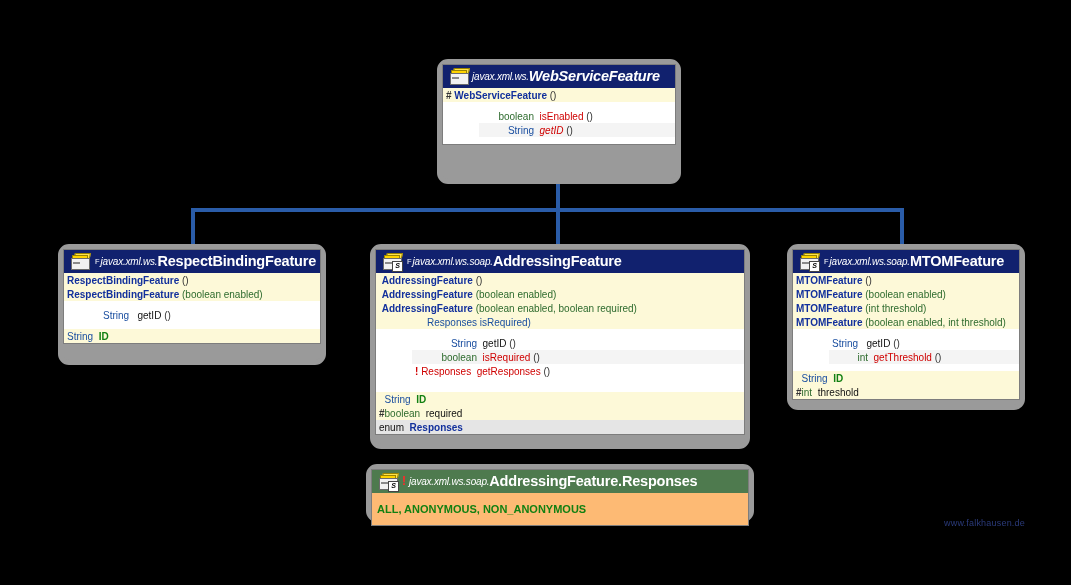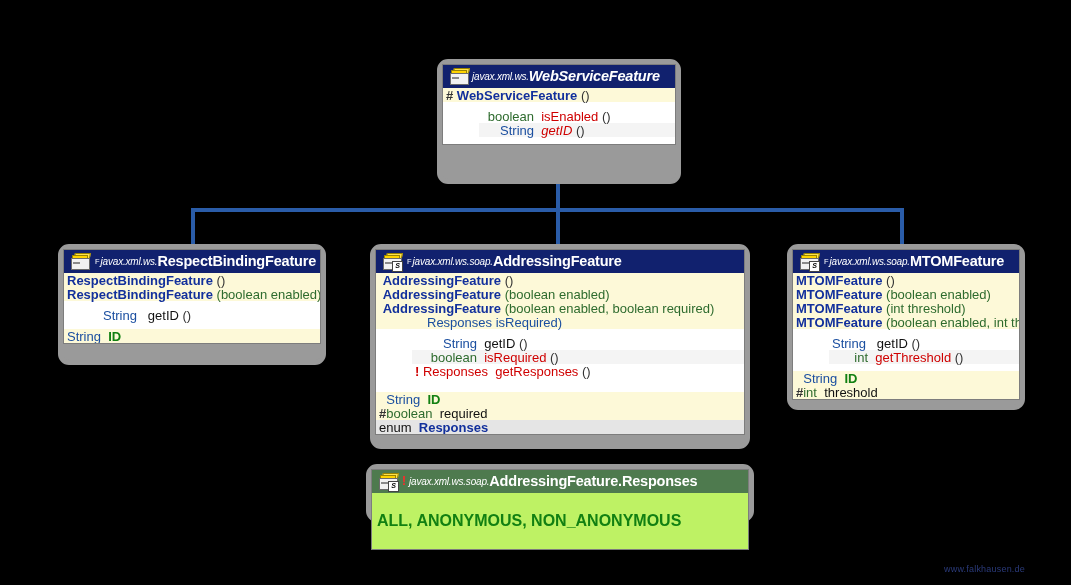--- a/index.html
+++ b/index.html
@@ -37,21 +37,21 @@
               background:#8a8a8a;}
   .icon .tabA{position:absolute;left:4px;top:0px;width:14px;height:7px;
               background:#ffe34d;border:1px solid #9a8400;transform:skewX(-12deg);}
   .icon .tabB{position:absolute;left:2px;top:2px;width:14px;height:7px;
               background:#ffd400;border:1px solid #9a8400;}
   .icon .badge{position:absolute;left:10px;top:8px;width:9px;height:9px;
               background:#fff;border:1px solid #444;font-size:7px;line-height:8px;
               text-align:center;color:#000;font-weight:bold;font-style:italic;}
 
   
-  .row{font-size:13px;line-height:13px;padding:0.5px 4px 0.5px 3px;
+  .row{font-size:10px;line-height:13px;padding:0.5px 4px 0.5px 3px;
        white-space:nowrap;color:#111;}
   .sec-ctor{background:#fdf9d8;}
   .sec-meth{background:#ffffff;padding-left:36px;}
   .sec-field{background:#fdf9d8;}
   .row.alt{background:#f4f4f4;}
   .row.blue{background:#e5e5e5;}
   .gap{height:7px;}
   .gap.meth{background:#ffffff;}
 
   .t-type{color:#1b4fa0;}
@@ -59,22 +59,22 @@
   .t-name{color:#111;}
   .t-red{color:#cf0000;}
   .t-redi{color:#cf0000;font-style:italic;}
   .t-blue-b{color:#12309c;font-weight:bold;}
   .t-green-b{color:#128012;font-weight:bold;margin-top:33px;}
   .t-gray{color:#333;}
   .mark{color:#cf0000;font-weight:bold;}
   .hash{color:#333;font-weight:bold;}
   .ralign{display:inline-block;text-align:right;}
 
-  .enumvals{font-size:16px;font-weight:bold;color:#128012;
-            background:#bef264;padding:19px 5px;}
+  .enumvals{font-size:11px;font-weight:bold;color:#128012;
+            background:#fdba74;padding:10px 5px;}
 
   .wm{position:absolute;font-size:9px;color:#2a3a7a;letter-spacing:0.2px;}
 </style>
 </head>
 <body>
 
 <div class="canvas">
 
   <div class="conn" style="left:556px;top:182px;width:4px;height:28px;"></div>
   <div class="conn" style="left:191px;top:208px;width:713px;height:4px;"></div>
@@ -304,15 +304,15 @@
           <span class="badge">S</span>
         </span>
         <span class="bangw">!</span>
         <span class="pkg">javax.xml.ws.soap.</span>
         <span class="cls">AddressingFeature.Responses</span>
       </div>
       <div class="enumvals">ALL, ANONYMOUS, NON_ANONYMOUS</div>
     </div>
   </div>
 
-  <div class="wm" style="left:944px;top:564px;">www.falkhausen.de</div>
+  <div class="wm" style="left:944px;top:518px;">www.falkhausen.de</div>
 
 </div>
 
 </body></html>

